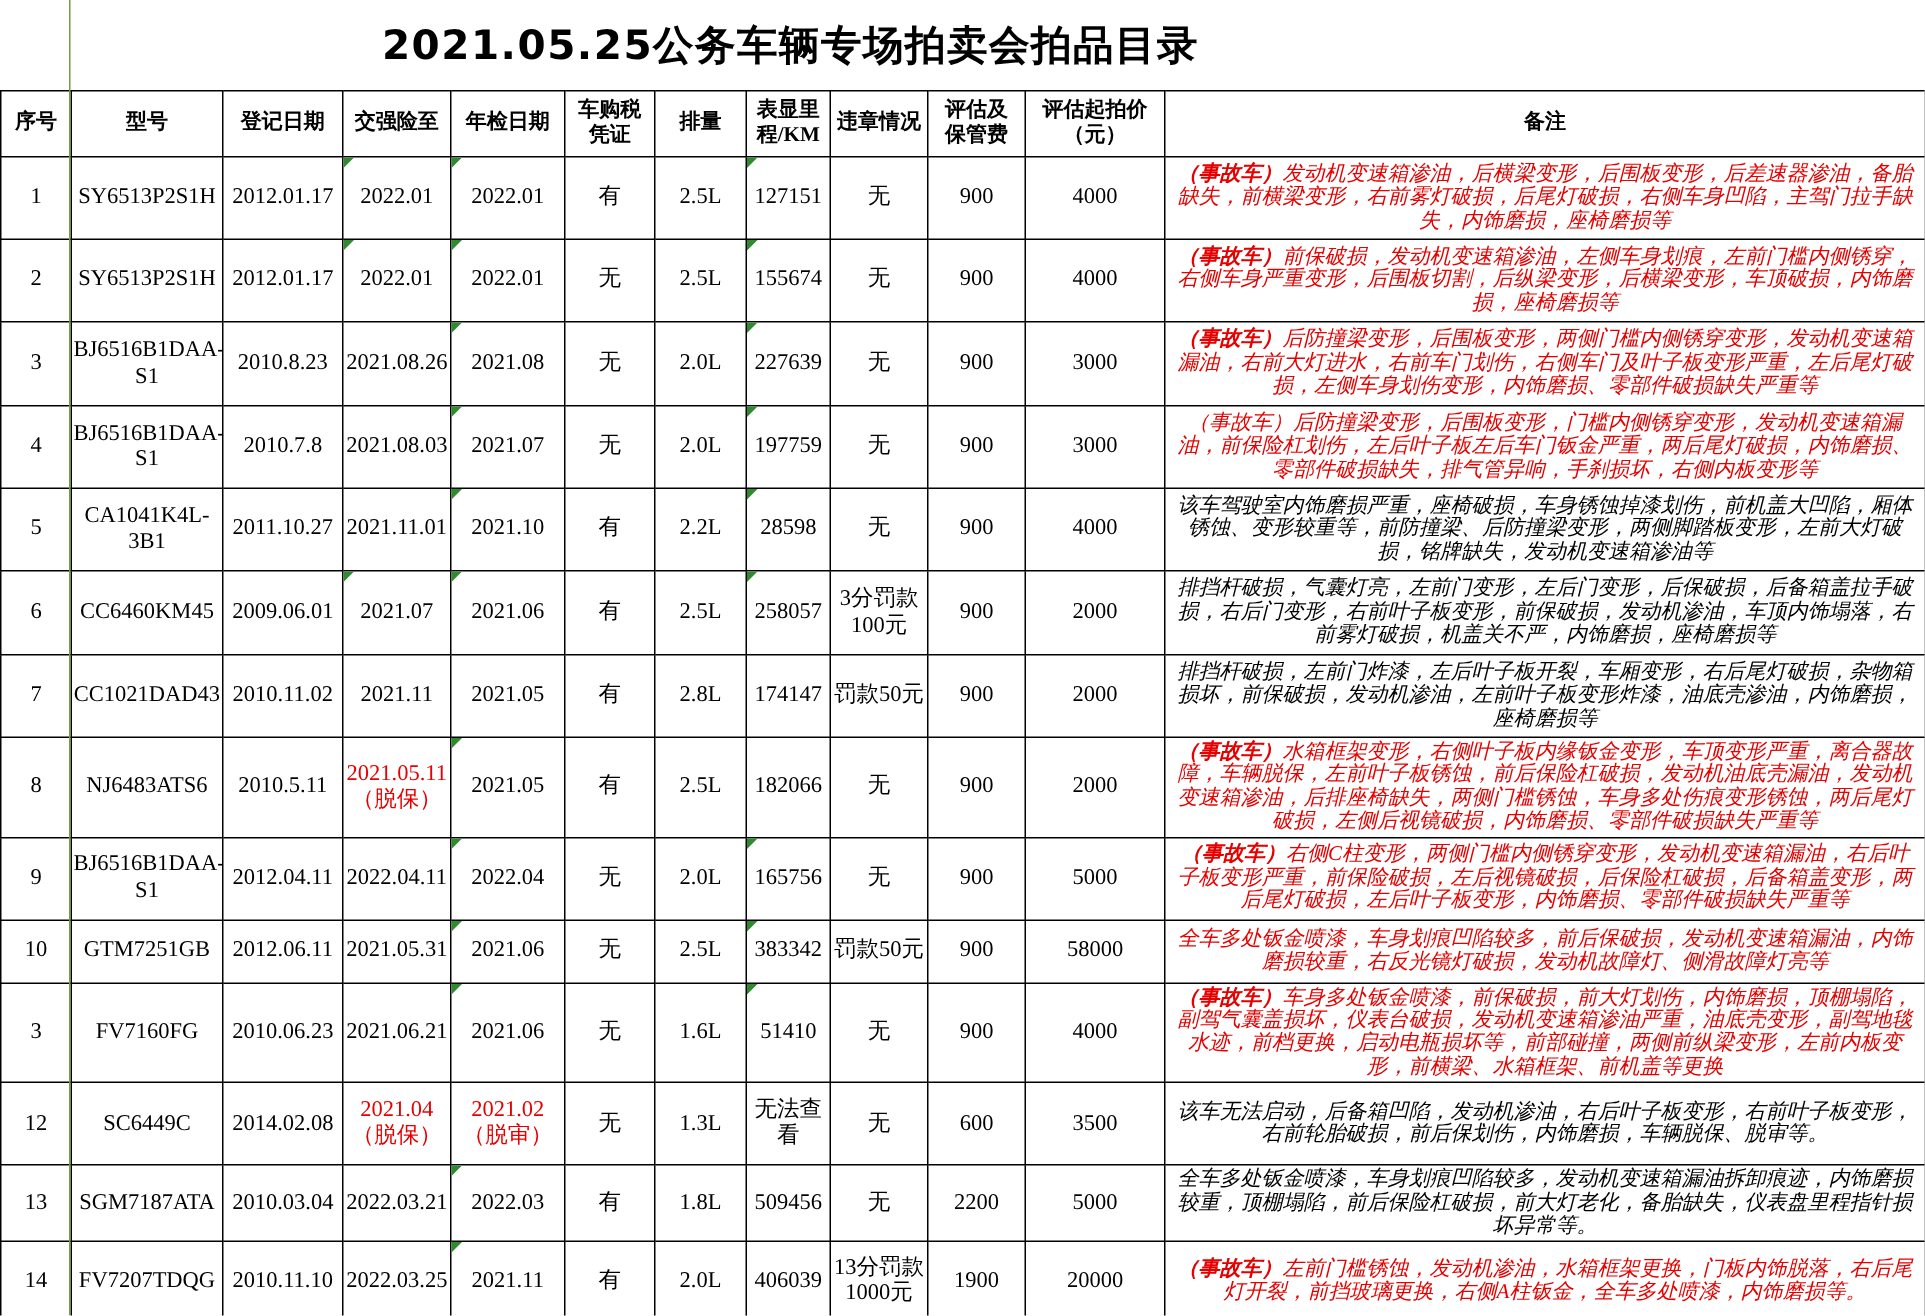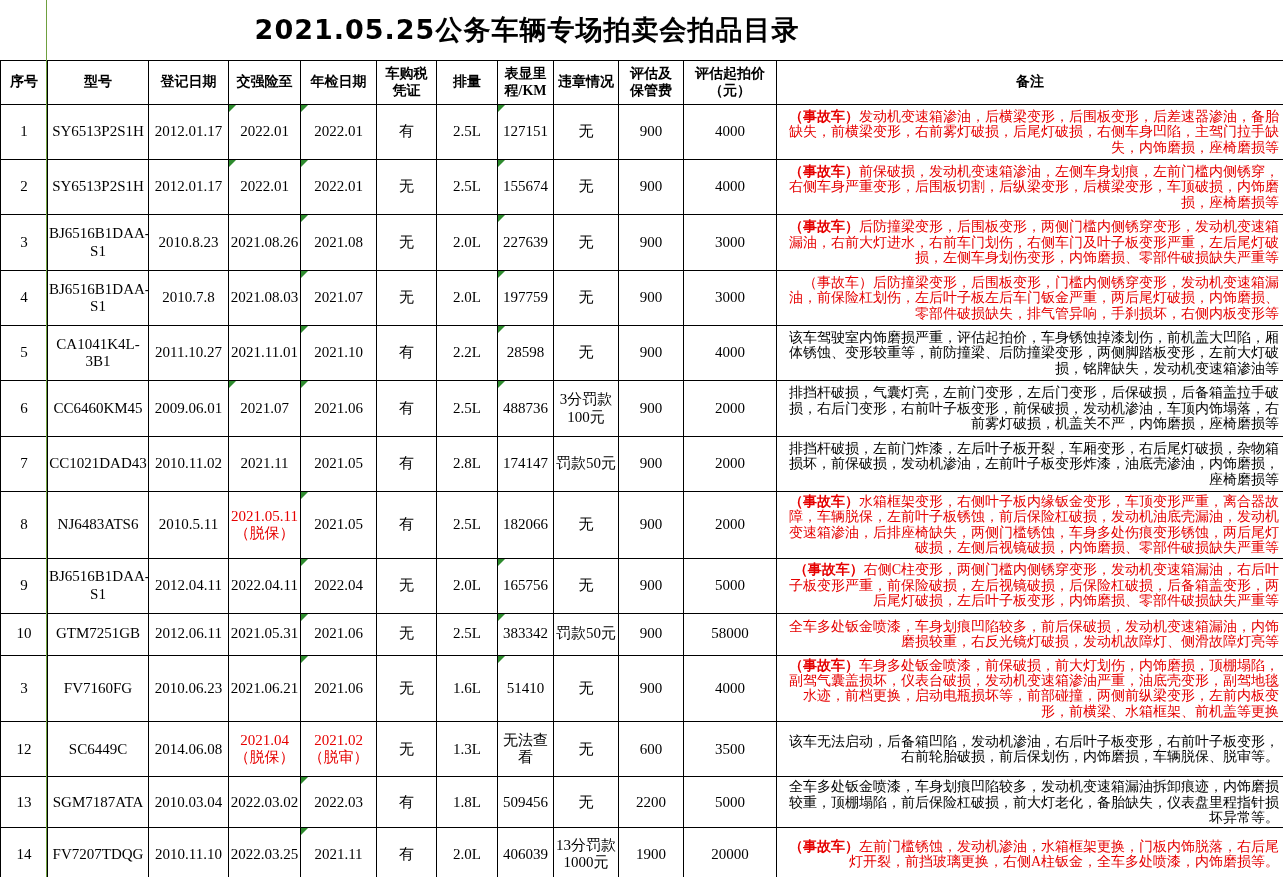--- a/index.html
+++ b/index.html
@@ -10,21 +10,21 @@
                display:flex; align-items:center; justify-content:center; }
   .title { font-family:"DejaVu Sans","Liberation Sans",sans-serif; font-weight:bold;
            font-size:27px; letter-spacing:1px; white-space:nowrap; }
 
   table.catalog { position:absolute; top:60px; left:0; width:1283px;
                   border-collapse:collapse; table-layout:fixed; }
   th, td { border:1px solid #000; overflow:hidden; position:relative;
            text-align:center; vertical-align:middle; white-space:pre-line; }
   th { font-size:14px; font-weight:bold; height:44px; line-height:1.2; padding:0 1px; }
   td { font-size:15px; line-height:1.15; padding:0 1px; }
-  td.note { text-align:right; font-size:14px; line-height:1.1; padding:2px 4px; }
+  td.note { text-align:center; font-size:14px; line-height:1.1; padding:2px 4px;font-style:italic; }
   .red { color:#e60000; }
   .bold { font-weight:bold; }
 
   
   td.mark::before { content:""; position:absolute; top:0; left:0;
     border-top:7px solid #2e8b2e; border-right:7px solid transparent; }
 
   
   .green-vline { position:absolute; left:46px; top:0; width:1px; height:877px;
                  background:#6fa03f; z-index:5; }
@@ -135,31 +135,31 @@
         <td>CA1041K4L-3B1</td>
         <td>2011.10.27</td>
         <td>2021.11.01</td>
         <td class="mark">2021.10</td>
         <td>有</td>
         <td>2.2L</td>
         <td class="mark">28598</td>
         <td>无</td>
         <td>900</td>
         <td>4000</td>
-        <td class="note">该车驾驶室内饰磨损严重，评估起拍价，车身锈蚀掉漆划伤，前机盖大凹陷，厢体锈蚀、变形较重等，前防撞梁、后防撞梁变形，两侧脚踏板变形，左前大灯破损，铭牌缺失，发动机变速箱渗油等</td>
+        <td class="note">该车驾驶室内饰磨损严重，座椅破损，车身锈蚀掉漆划伤，前机盖大凹陷，厢体锈蚀、变形较重等，前防撞梁、后防撞梁变形，两侧脚踏板变形，左前大灯破损，铭牌缺失，发动机变速箱渗油等</td>
       </tr>
       <tr style="height: 56px;">
         <td>6</td>
         <td>CC6460KM45</td>
         <td>2009.06.01</td>
         <td class="mark">2021.07</td>
         <td class="mark">2021.06</td>
         <td>有</td>
         <td>2.5L</td>
-        <td class="mark">488736</td>
+        <td class="mark">258057</td>
         <td>3分罚款
 100元</td>
         <td>900</td>
         <td>2000</td>
         <td class="note">排挡杆破损，气囊灯亮，左前门变形，左后门变形，后保破损，后备箱盖拉手破损，右后门变形，右前叶子板变形，前保破损，发动机渗油，车顶内饰塌落，右前雾灯破损，机盖关不严，内饰磨损，座椅磨损等</td>
       </tr>
       <tr style="height: 55px;">
         <td>7</td>
         <td>CC1021DAD43</td>
         <td>2010.11.02</td>
@@ -226,38 +226,38 @@
         <td>1.6L</td>
         <td class="mark">51410</td>
         <td>无</td>
         <td>900</td>
         <td>4000</td>
         <td class="note red"><span class="bold">（事故车）</span>车身多处钣金喷漆，前保破损，前大灯划伤，内饰磨损，顶棚塌陷，副驾气囊盖损坏，仪表台破损，发动机变速箱渗油严重，油底壳变形，副驾地毯水迹，前档更换，启动电瓶损坏等，前部碰撞，两侧前纵梁变形，左前内板变形，前横梁、水箱框架、前机盖等更换</td>
       </tr>
       <tr style="height: 55px;">
         <td>12</td>
         <td>SC6449C</td>
-        <td>2014.06.08</td>
+        <td>2014.02.08</td>
         <td class="red">2021.04
 （脱保）</td>
         <td class="red">2021.02
 （脱审）</td>
         <td>无</td>
         <td>1.3L</td>
         <td>无法查看</td>
         <td>无</td>
         <td>600</td>
         <td>3500</td>
         <td class="note">该车无法启动，后备箱凹陷，发动机渗油，右后叶子板变形，右前叶子板变形，右前轮胎破损，前后保划伤，内饰磨损，车辆脱保、脱审等。</td>
       </tr>
       <tr style="height: 45px;">
         <td>13</td>
         <td>SGM7187ATA</td>
         <td>2010.03.04</td>
-        <td>2022.03.02</td>
+        <td>2022.03.21</td>
         <td class="mark">2022.03</td>
         <td>有</td>
         <td>1.8L</td>
         <td>509456</td>
         <td>无</td>
         <td>2200</td>
         <td>5000</td>
         <td class="note">全车多处钣金喷漆，车身划痕凹陷较多，发动机变速箱漏油拆卸痕迹，内饰磨损较重，顶棚塌陷，前后保险杠破损，前大灯老化，备胎缺失，仪表盘里程指针损坏异常等。</td>
       </tr>
       <tr style="height: 53px;">

